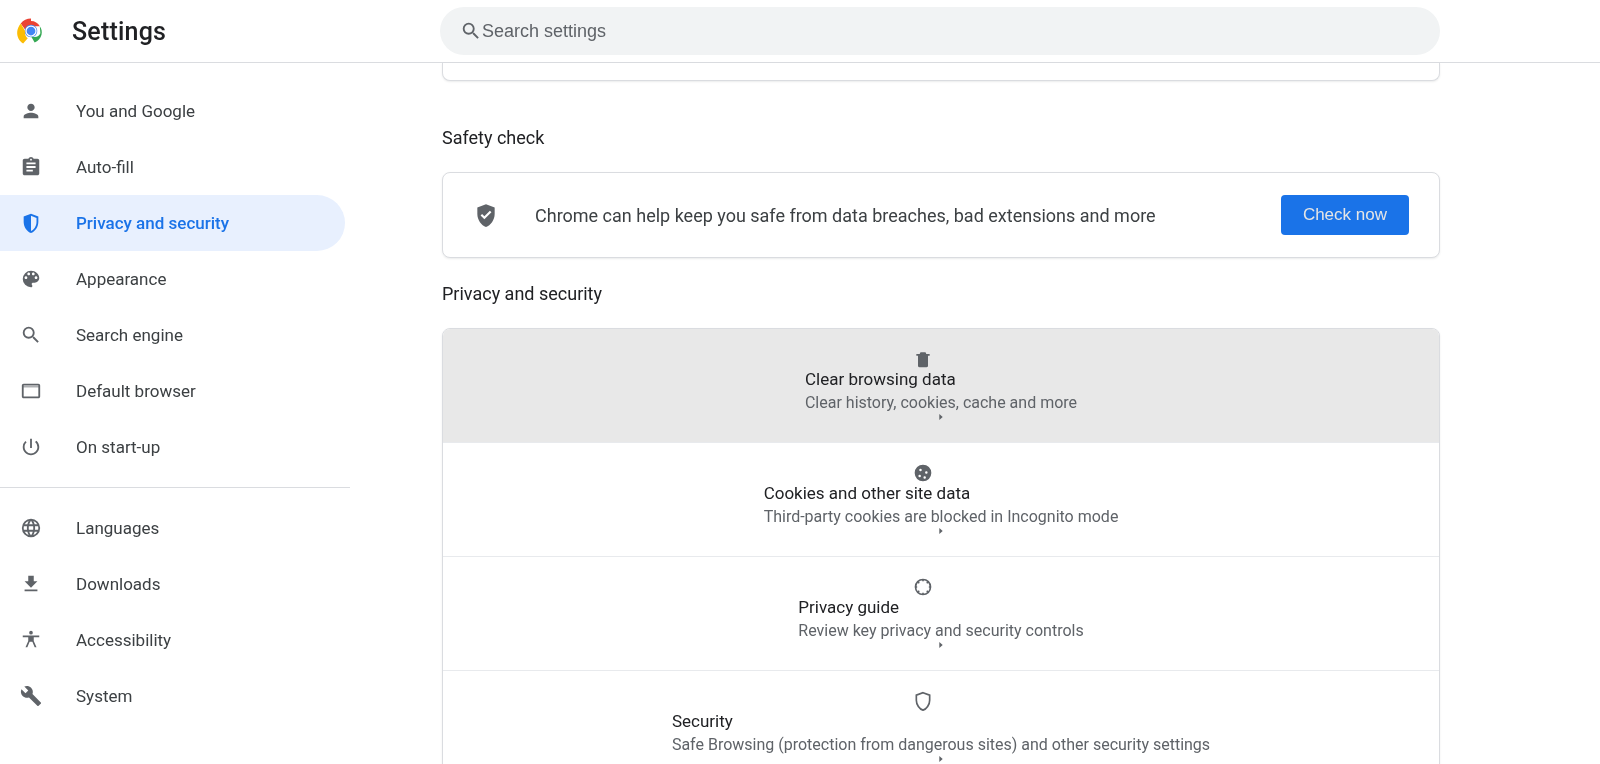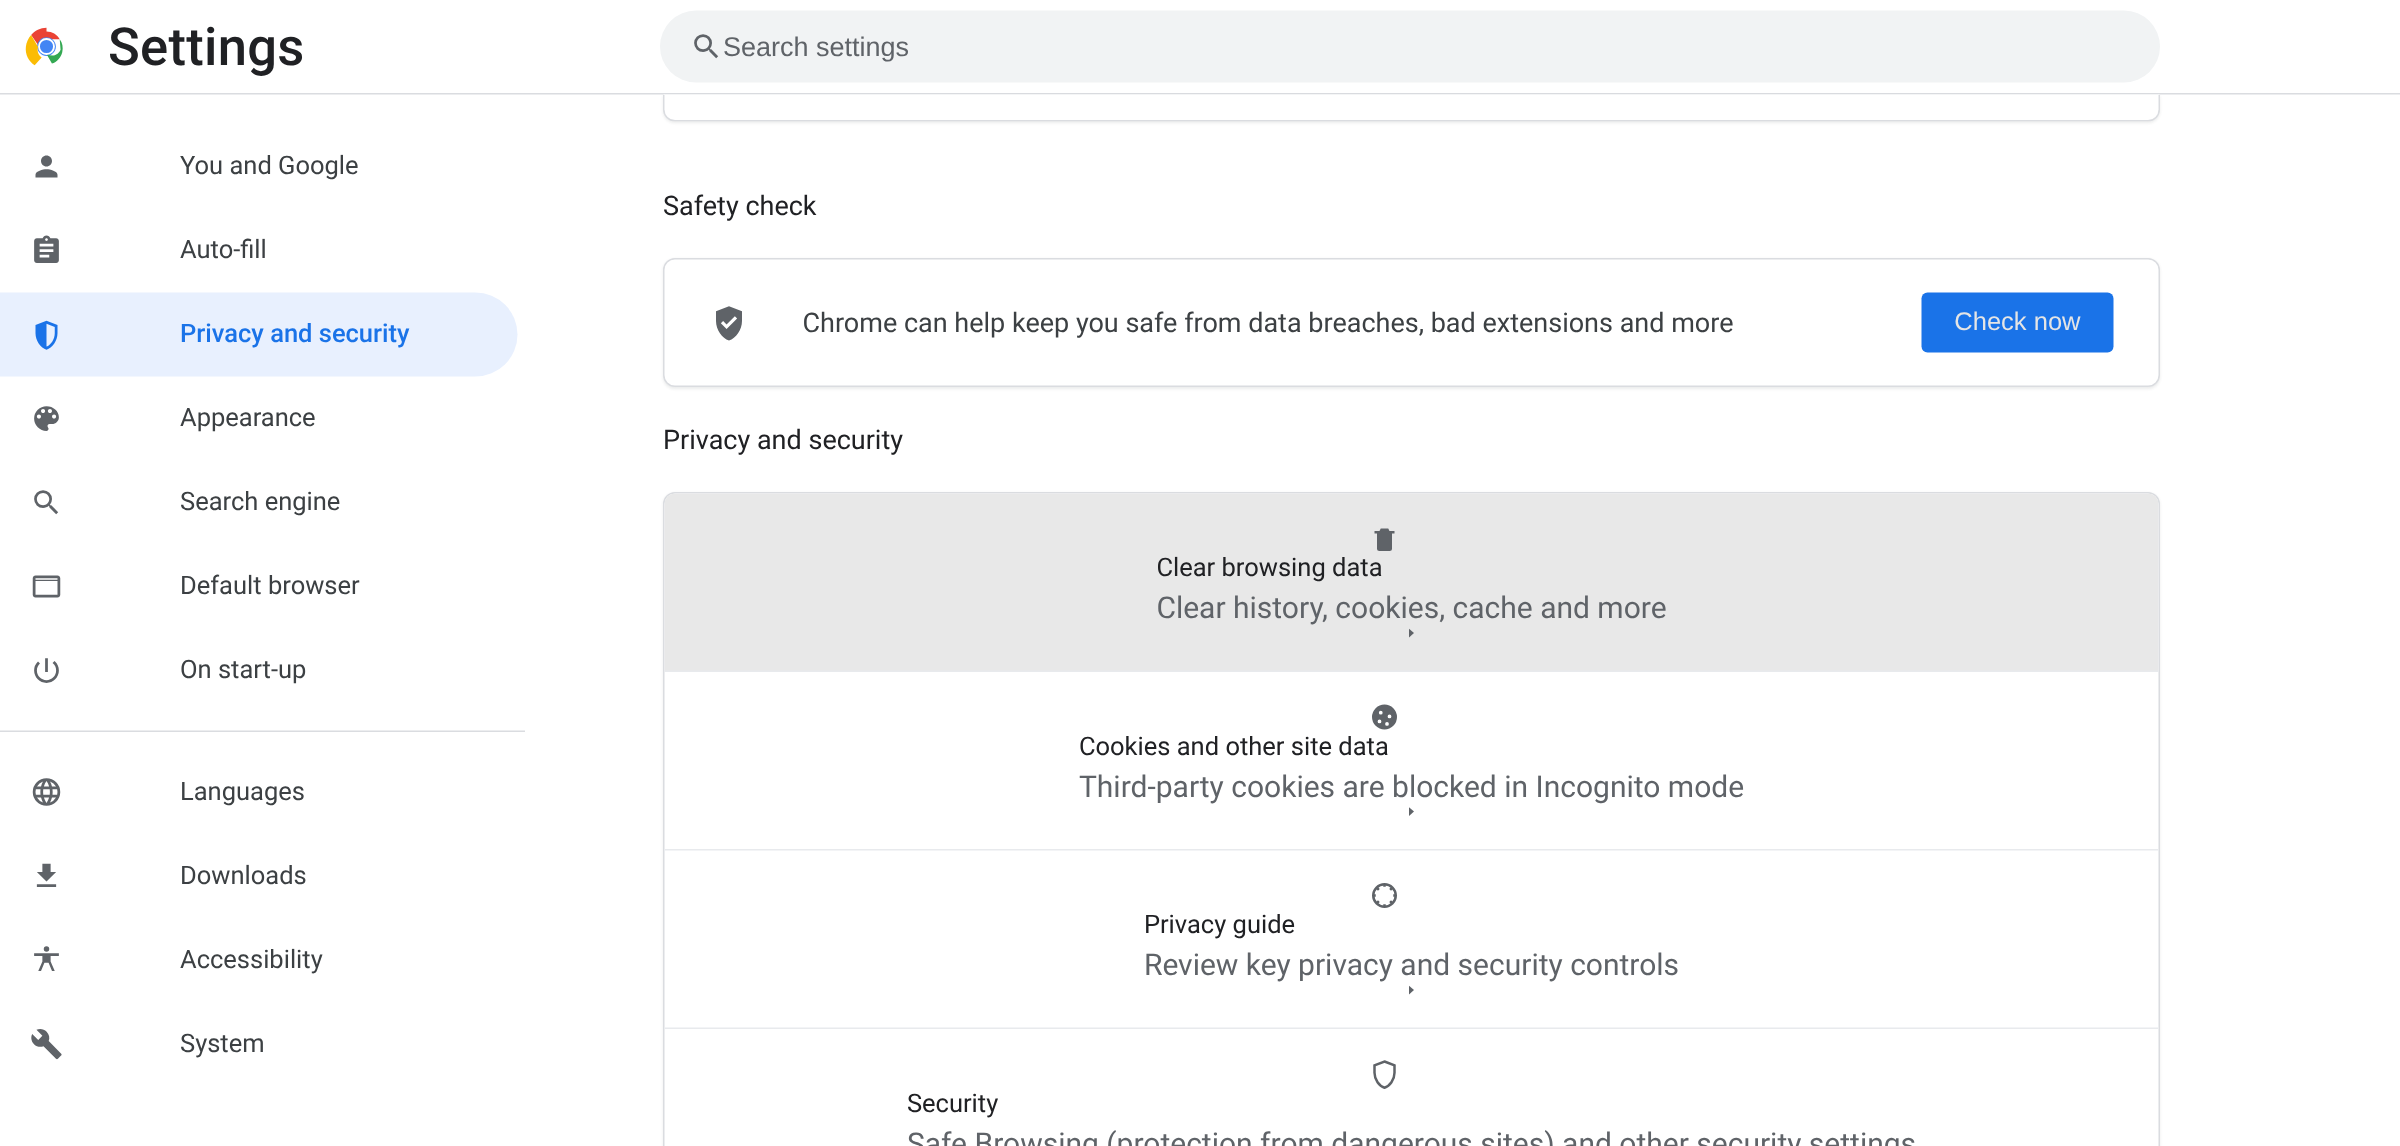--- a/index.html
+++ b/index.html
@@ -12,21 +12,21 @@
     color: #202124;
   }
   .header {
     display: flex;
     align-items: center;
     height: 63px;
     border-bottom: 1px solid #dadce0;
     padding-left: 16px;
   }
   .chrome-logo { width: 30px; height: 30px; margin-right: 26px; }
-  .header-title { font-size: 35px; font-weight: 500; letter-spacing: 0.2px; color:#202124; }
+  .header-title { font-size: 25px; font-weight: 500; letter-spacing: 0.2px; color:#202124; }
   .search-wrap { margin-left: auto; margin-right: 160px; }
   .search-box {
     width: 1000px; height: 48px;
     background: #f1f3f4;
     border-radius: 24px;
     display: flex; align-items: center;
     padding: 0 20px;
     color: #5f6368;
   }
   .search-box input {
@@ -35,21 +35,20 @@
     margin-left: 0;
   }
   .search-box input::placeholder { color:#5f6368; }
   .layout { display: flex; height: 701px; }
   .sidebar { width: 350px; padding-top: 20px; }
   .side-item {
     display: flex; align-items: center;
     height: 56px; padding-left: 20px;
     cursor: pointer; color:#3c4043;
     font-size: 17px;
-    gap: 44px;
   }
   .side-item .s-icon {
     width: 22px; height: 22px; margin-right: 34px;
     color:#5f6368; display:flex; align-items:center; justify-content:center;
   }
   .side-item.active {
     color: #1a73e8;
     background: #e8f0fe;
     border-radius: 0 28px 28px 0;
     width: 345px;
@@ -89,21 +88,21 @@
     display:flex; align-items:center;
     padding: 20px 30px; cursor:pointer;
     border-bottom: 1px solid #e8eaed;
     flex-direction: column;
   }
   .row:last-child { border-bottom:none; }
   .row.hover { background:#e8e8e8; }
   .row-icon { width:22px; color:#5f6368; margin-right:36px; display:flex; justify-content:center; }
   .row-text { flex:1; }
   .row-title { font-size:17px; color:#202124; margin-bottom:4px; }
-  .row-sub { font-size:20px; color:#5f6368; }
+  .row-sub { font-size:16px; color:#5f6368; }
   .chev { color:#5f6368; }
   svg { display:block; }
 </style>
 </head>
 <body>
 
 <div class="header">
   <span class="chrome-logo">
     <svg viewBox="0 0 48 48" width="30" height="30">
       <circle cx="24" cy="24" r="22" fill="#fff"></circle>

